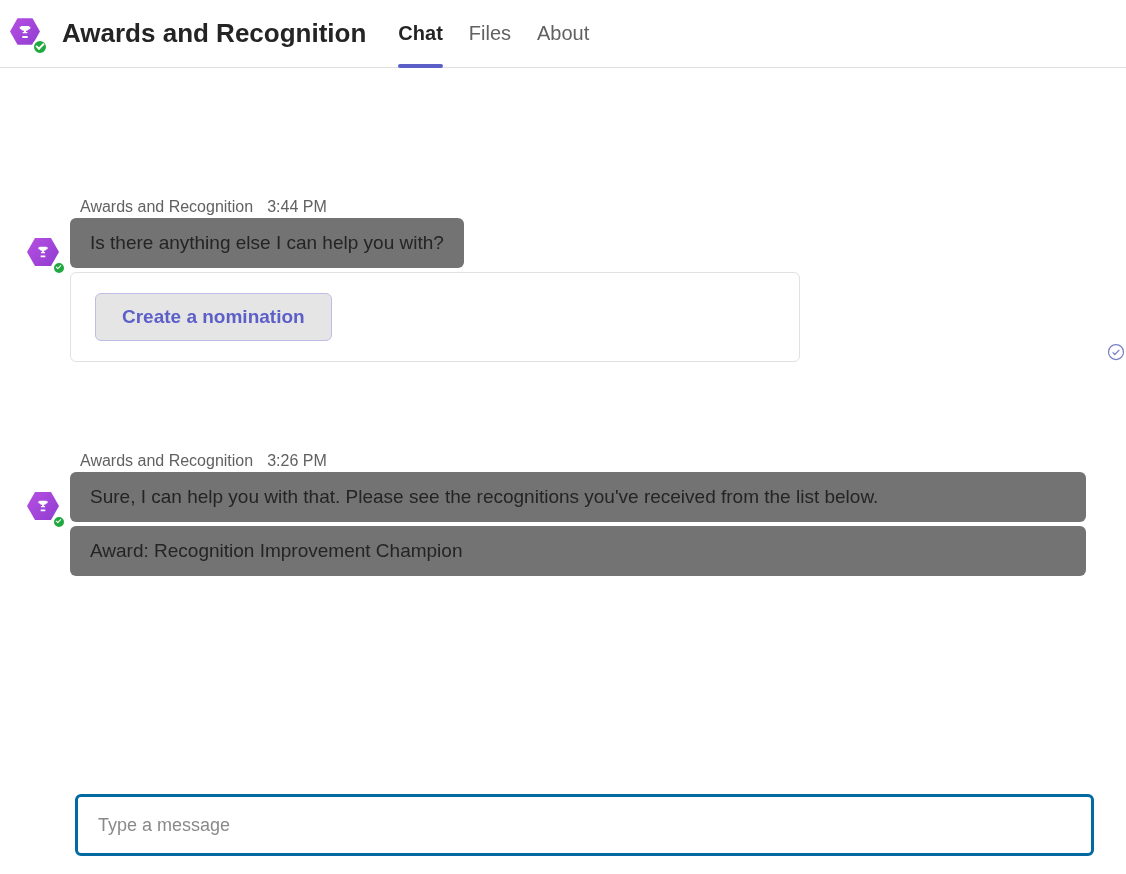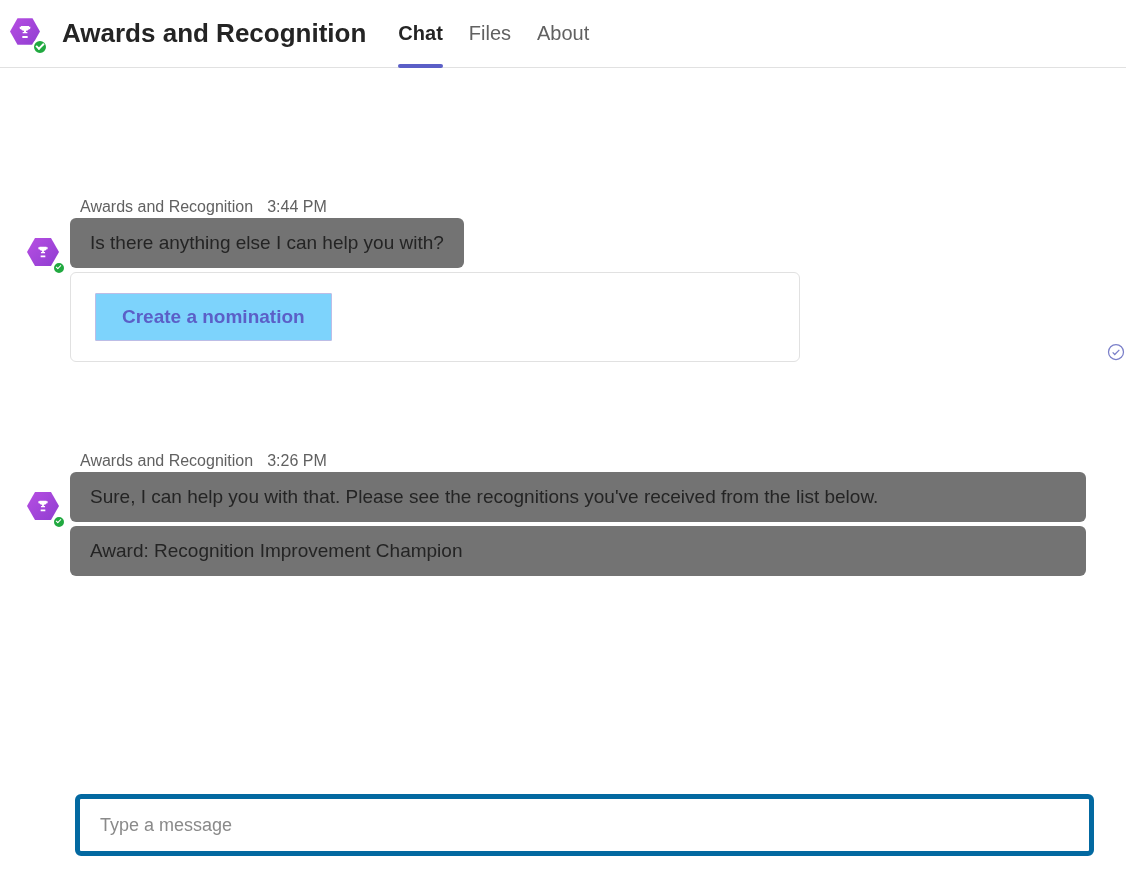--- a/index.html
+++ b/index.html
@@ -175,26 +175,26 @@
       width: 730px;
     }
     .card-row {
       display: flex;
       gap: 18px;
       flex-wrap: nowrap;
     }
     .card-row + .card-row { margin-top: 18px; }
     .action-btn {
       border: 1px solid #bdbde6;
-      background: #7dd3fc;
+      background: #e5e5e5;
       color: #5b5fc7;
       font-size: 19px;
       font-weight: 600;
       padding: 12px 26px;
-      border-radius: 1px;
+      border-radius: 6px;
       cursor: pointer;
       text-align: center;
     }
     .highlight-ring {
       border: 4px solid #3db05a;
       border-radius: 30px;
       padding: 2px 4px;
       display: inline-flex;
     }
 
@@ -212,21 +212,21 @@
     }
     .receipt-icon svg { width: 100%; height: 100%; stroke: currentColor; fill: none; stroke-width: 1.5; }
 
     
     .compose {
       position: absolute;
       left: 75px;
       right: 32px;
       bottom: 18px;
       height: 62px;
-      border: 5px solid #0369a1;
+      border: 3px solid #0369a1;
       border-radius: 6px;
       display: flex;
       align-items: center;
       padding: 0 20px;
     }
     .compose input {
       border: none;
       outline: none;
       width: 100%;
       font-size: 18px;

